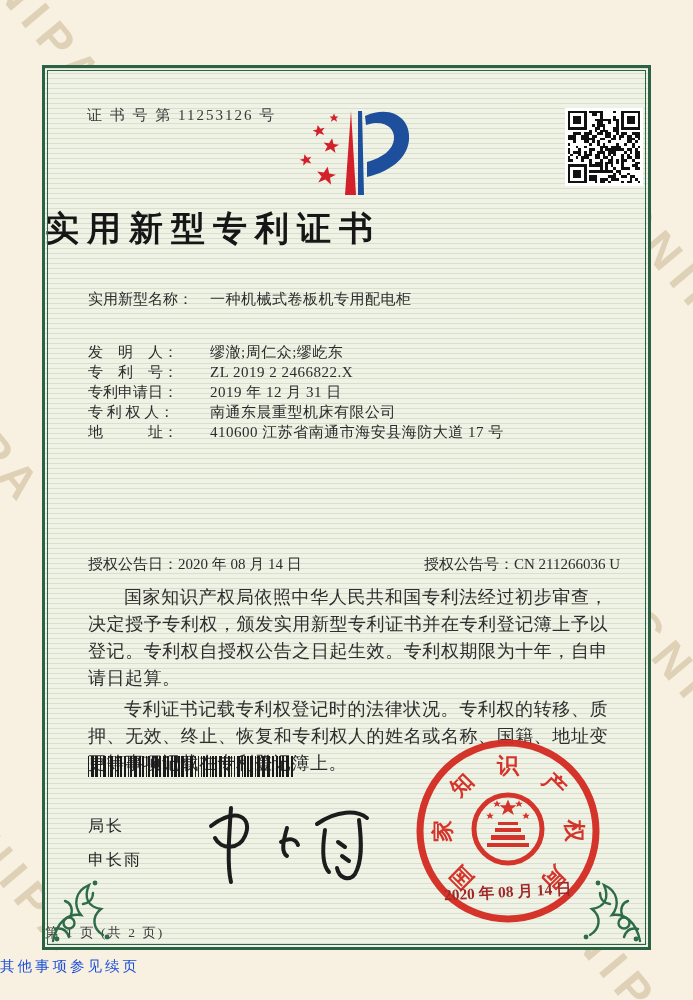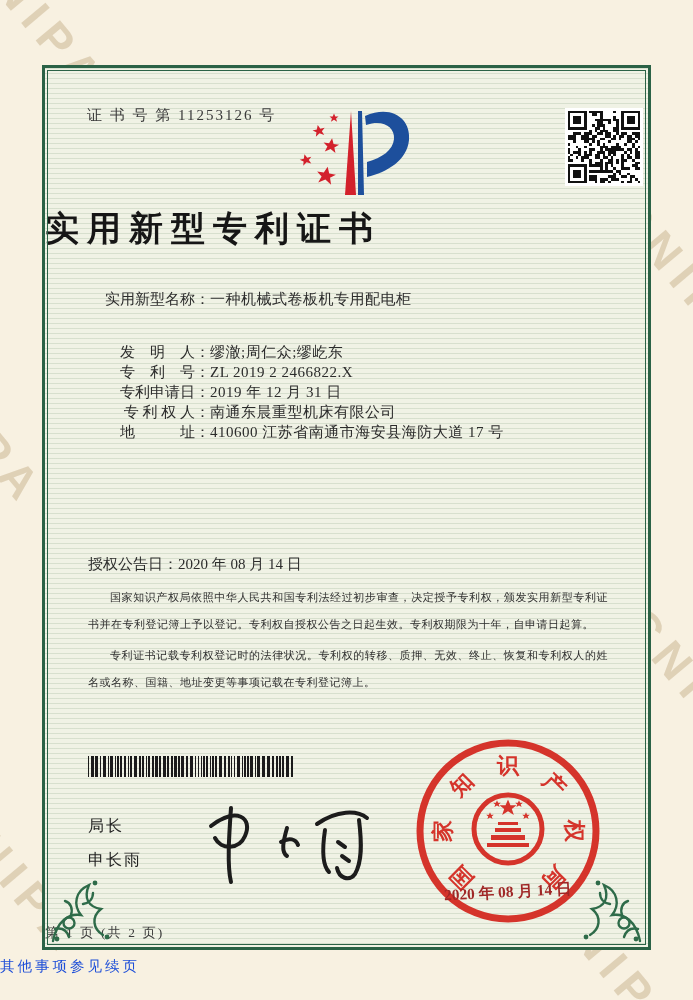--- a/index.html
+++ b/index.html
@@ -48,27 +48,27 @@
   .qr{position:absolute;left:520px;top:40px;width:78px;height:78px;background:#fff;}
   .title{
     position:absolute;left:0;right:0;top:138px;
     text-align:left;
     font-size:34px;font-weight:700;color:#161616;
     letter-spacing:8px;
   }
   .fields{position:absolute;left:43px;right:28px;top:221px;font-size:15px;color:#2c2c2c;}
   .frow{line-height:20px;white-space:nowrap;}
   .frow.first{margin-bottom:33px;}
-  .flabel{display:inline-block;min-width:122px;vertical-align:top;text-align:right;}
+  .flabel{display:inline-block;min-width:122px;vertical-align:top;}
   .fvalue{letter-spacing:0.5px;}
   .grant{position:absolute;left:43px;right:28px;top:486px;font-size:15px;color:#2c2c2c;line-height:20px;white-space:nowrap;}
   .grant .pair2{position:absolute;left:336px;top:0;}
   .paras{
     position:absolute;left:43px;right:40px;top:516px;
-    font-size:11px;line-height:27px;color:#2e2e2e;
+    font-size:18px;line-height:27px;color:#2e2e2e;
     text-align:justify;letter-spacing:0.5px;
   }
   .paras p{margin:0 0 4px 0;text-indent:2em;}
   .barcode{position:absolute;left:43px;top:688px;width:207px;height:21px;}
   .director{position:absolute;left:43px;top:748px;color:#222;}
   .director .d-title{font-size:16px;letter-spacing:2px;margin-bottom:13px;}
   .director .d-name{font-size:16px;letter-spacing:2px;}
   .signature{position:absolute;left:150px;top:722px;width:190px;height:98px;}
   .seal{position:absolute;left:364px;top:666px;width:198px;height:198px;z-index:4;opacity:0.95;}
   .page-num{
@@ -433,20 +433,23 @@
       <div class="frow">
         <span class="flabel">专 利 权 人：</span><span class="fvalue">南通东晨重型机床有限公司</span>
       </div>
       <div class="frow">
         <span class="flabel">地　　　址：</span><span class="fvalue">410600 江苏省南通市海安县海防大道 17 号</span>
       </div>
     </div>
 
     <div class="grant">
       <span>授权公告日：</span><span>2020 年 08 月 14 日</span>
+      <span class="pair2">
+        <span>授权公告号：</span><span>CN 211266036 U</span>
+      </span>
     </div>
 
     <div class="paras">
       <p>国家知识产权局依照中华人民共和国专利法经过初步审查，决定授予专利权，颁发实用新型专利证书并在专利登记簿上予以登记。专利权自授权公告之日起生效。专利权期限为十年，自申请日起算。</p>
       <p>专利证书记载专利权登记时的法律状况。专利权的转移、质押、无效、终止、恢复和专利权人的姓名或名称、国籍、地址变更等事项记载在专利登记簿上。</p>
     </div>
 
     <svg class="barcode" id="barcode-svg" viewBox="0 0 207 21" preserveAspectRatio="none">
         <rect x="0" y="0" width="1" height="21" fill="#1a1a1a"></rect>
         <rect x="3" y="0" width="3" height="21" fill="#1a1a1a"></rect>

